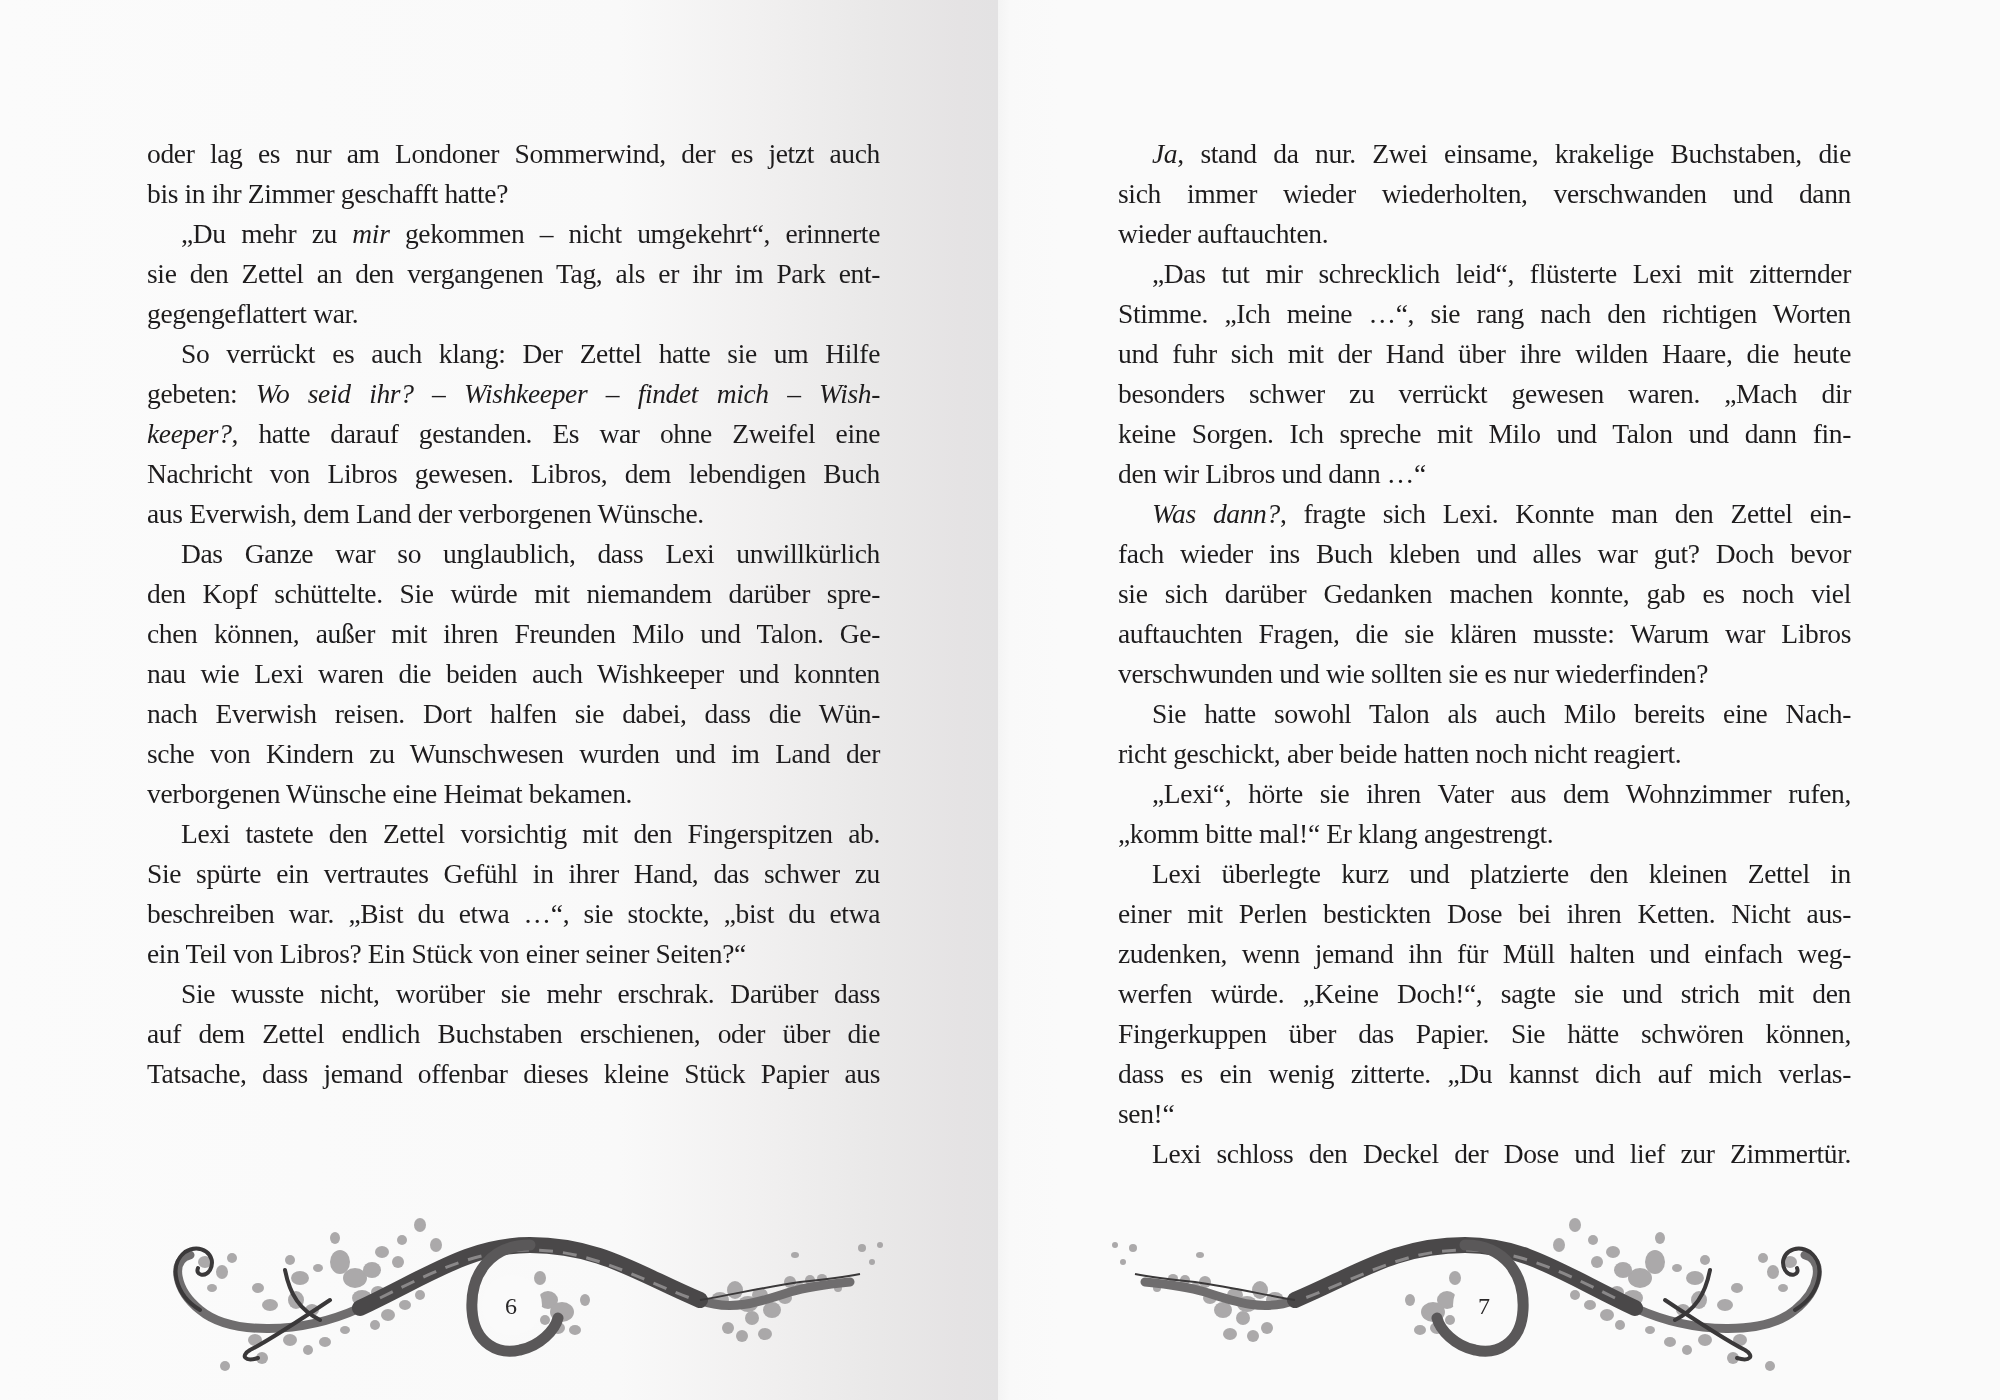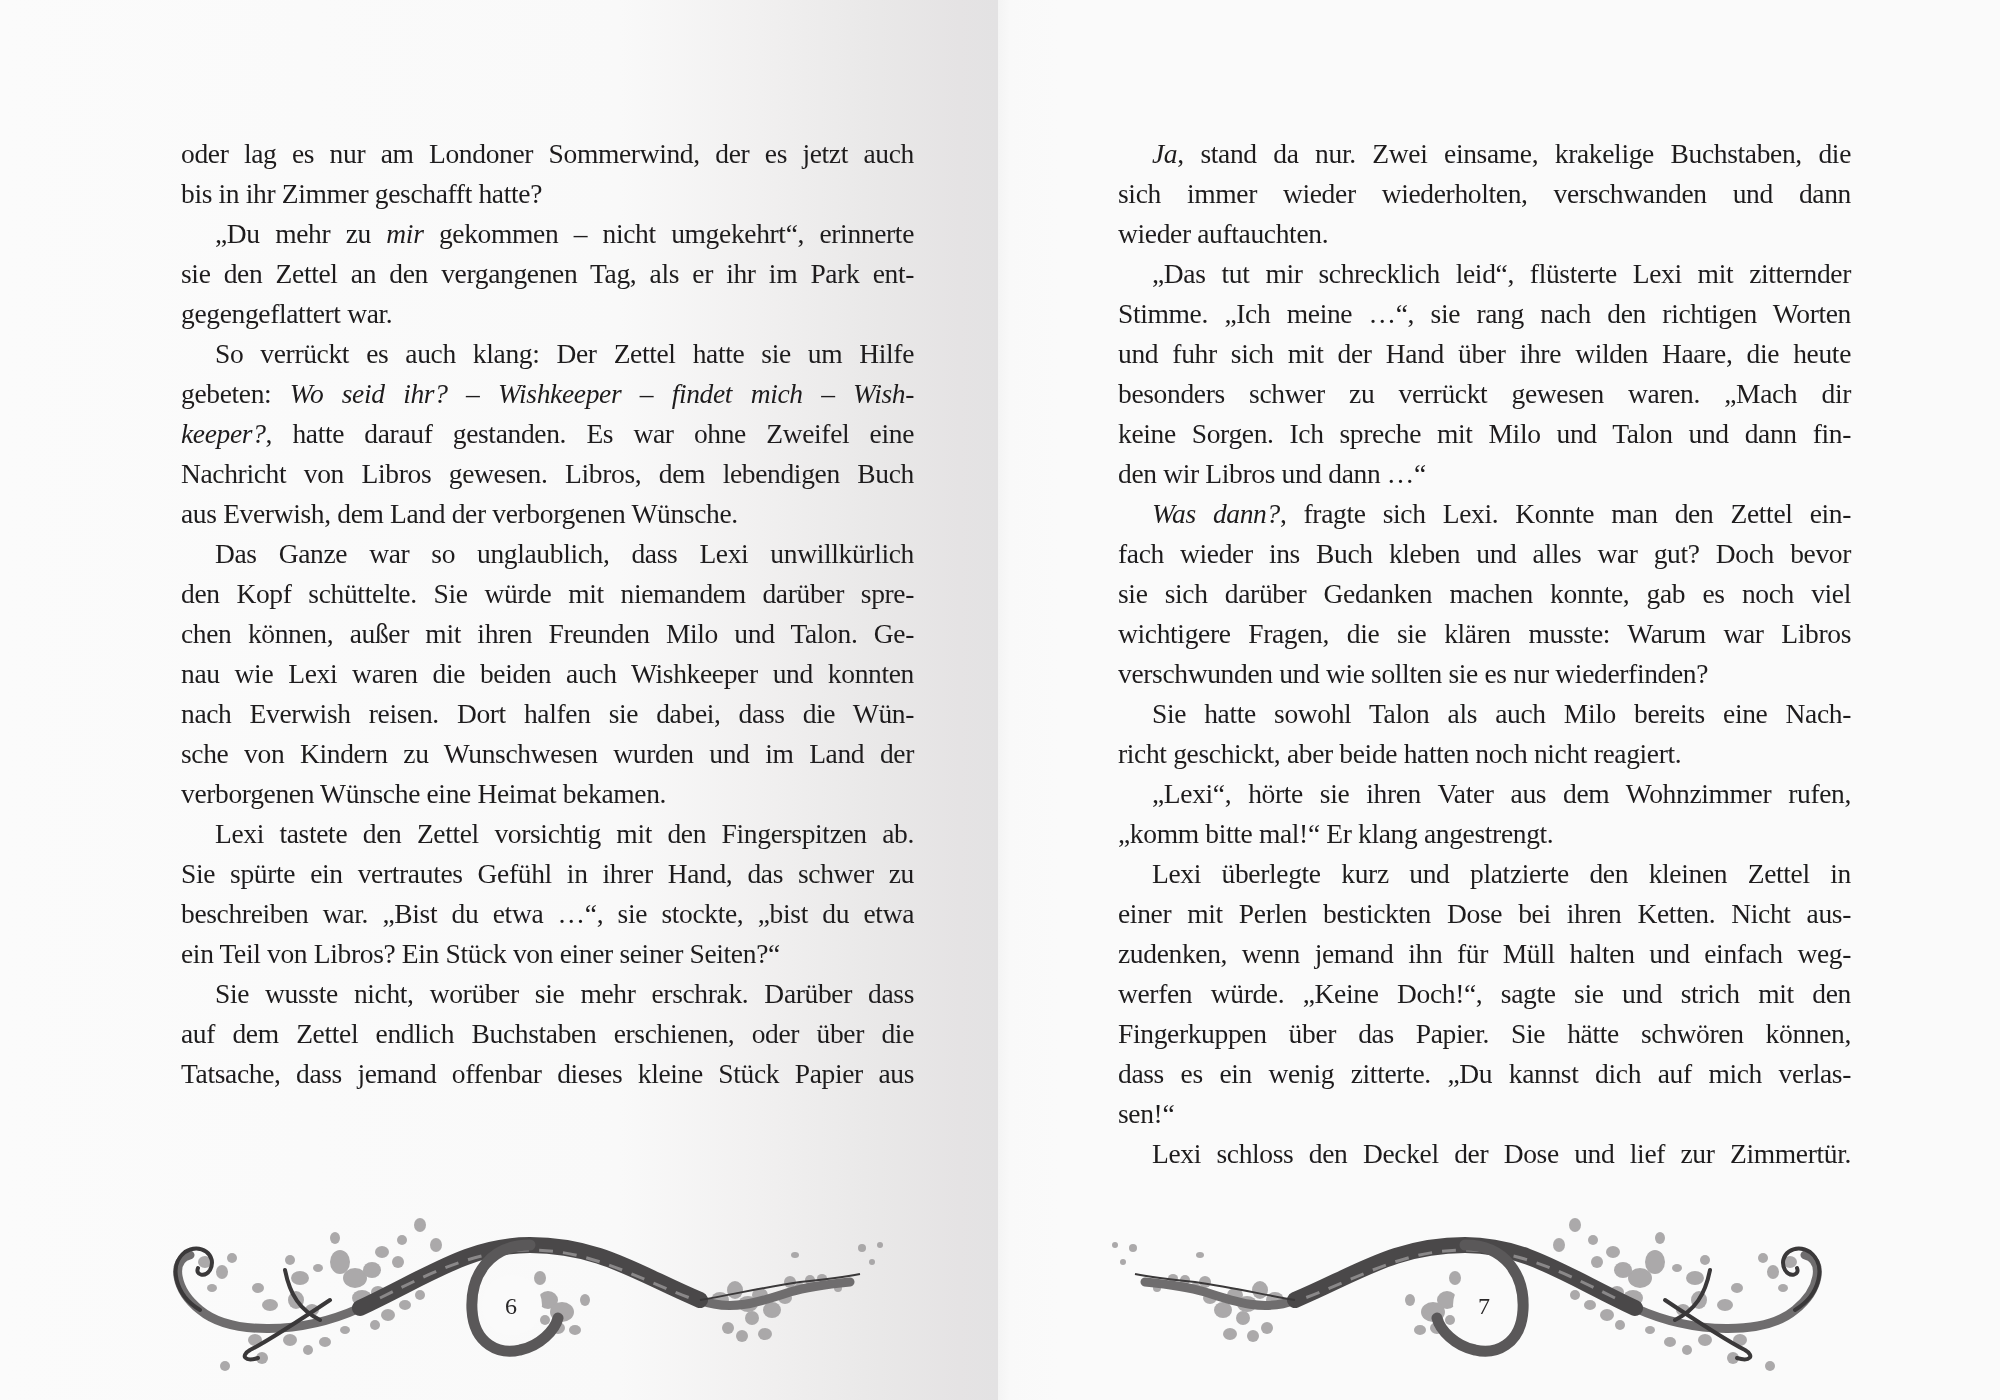--- a/index.html
+++ b/index.html
@@ -49,21 +49,21 @@
     position: absolute;
     top: 134px;
     width: 733px;
     font-size: 27.5px;
     line-height: 40px;
     text-align: justify;
     hyphens: manual;
     letter-spacing: -0.35px;
     word-spacing: 0px;
   }
-  .page-left .text-block { left: 147px; margin-left: 34px; }
+  .page-left .text-block { left: 147px; }
   .page-right .text-block { left: 120px; }
   .line {
     display: block;
     text-align: justify;
     text-align-last: justify;
     white-space: nowrap;
     height: 40px;
     overflow: visible;
   }
   .line.end {
@@ -213,21 +213,21 @@
         <div class="line end"><span>wieder auftauchten.</span></div>
         <div class="line indent"><span>„Das tut mir schrecklich leid“, flüsterte Lexi mit zitternder</span></div>
         <div class="line"><span>Stimme. „Ich meine …“, sie rang nach den richtigen Worten</span></div>
         <div class="line"><span>und fuhr sich mit der Hand über ihre wilden Haare, die heute</span></div>
         <div class="line"><span>besonders schwer zu verrückt gewesen waren. „Mach dir</span></div>
         <div class="line"><span>keine Sorgen. Ich spreche mit Milo und Talon und dann fin-</span></div>
         <div class="line end"><span>den wir Libros und dann …“</span></div>
         <div class="line indent"><em>Was dann?</em><span>, fragte sich Lexi. Konnte man den Zettel ein-</span></div>
         <div class="line"><span>fach wieder ins Buch kleben und alles war gut? Doch bevor</span></div>
         <div class="line"><span>sie sich darüber Gedanken machen konnte, gab es noch viel</span></div>
-        <div class="line"><span>wichtigere Fragen, die sie klären musste: Warum war Libros</span></div>
+        <div class="line"><span>auftauchten Fragen, die sie klären musste: Warum war Libros</span></div>
         <div class="line end"><span>verschwunden und wie sollten sie es nur wiederfinden?</span></div>
         <div class="line indent"><span>Sie hatte sowohl Talon als auch Milo bereits eine Nach-</span></div>
         <div class="line end"><span>richt geschickt, aber beide hatten noch nicht reagiert.</span></div>
         <div class="line indent"><span>„Lexi“, hörte sie ihren Vater aus dem Wohnzimmer rufen,</span></div>
         <div class="line end"><span>„komm bitte mal!“ Er klang angestrengt.</span></div>
         <div class="line indent"><span>Lexi überlegte kurz und platzierte den kleinen Zettel in</span></div>
         <div class="line"><span>einer mit Perlen bestickten Dose bei ihren Ketten. Nicht aus-</span></div>
         <div class="line"><span>zudenken, wenn jemand ihn für Müll halten und einfach weg-</span></div>
         <div class="line"><span>werfen würde. „Keine Doch!“, sagte sie und strich mit den</span></div>
         <div class="line"><span>Fingerkuppen über das Papier. Sie hätte schwören können,</span></div>

